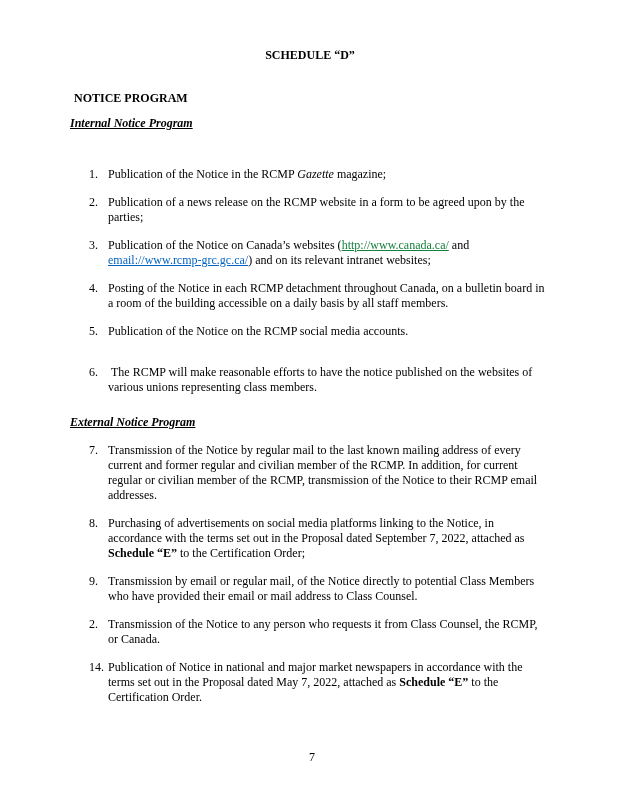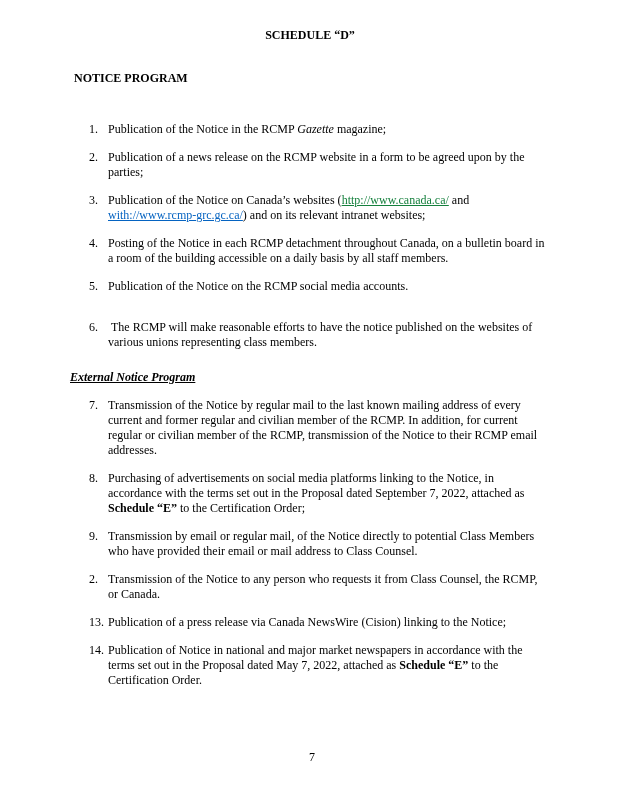--- a/index.html
+++ b/index.html
@@ -10,21 +10,21 @@
   .page {
     position: relative;
     width: 624px;
     height: 808px;
     background: #ffffff;
     font-family: "Liberation Serif", "DejaVu Serif", serif;
     font-size: 12px;
     line-height: 15px;
     color: #000000;
     box-sizing: border-box;
-    padding: 28px 78px 0 70px;
+    padding: 48px 78px 0 70px;
     overflow: hidden;
   }
   .doc-title {
     text-align: center;
     font-weight: bold;
     margin: 0 0 0 4px;
   }
   .doc-subtitle {
     text-align: left;
     font-weight: bold;
@@ -68,32 +68,33 @@
   }
 </style>
 </head>
 <body>
 
 <div class="page">
   <div class="doc-title">SCHEDULE “D”</div>
   <div class="doc-subtitle">NOTICE PROGRAM</div>
   <div id="sections">
       <section class="section" id="section-internal">
+        <div class="section-heading">Internal Notice Program</div>
         <div class="items">
           <div class="item">
             <span class="item-number">1.</span>
             <span class="item-text"><span class="normal">Publication of the Notice in the RCMP </span><span class="italic">Gazette</span><span class="normal"> magazine;</span></span>
           </div>
           <div class="item">
             <span class="item-number">2.</span>
             <span class="item-text"><span class="normal">Publication of a news release on the RCMP website in a form to be agreed upon by the parties;</span></span>
           </div>
           <div class="item">
             <span class="item-number">3.</span>
-            <span class="item-text"><span class="normal">Publication of the Notice on Canada’s websites (</span><a class="link" href="#" style="color: #15803d;">http://www.canada.ca/</a><span class="normal"> and </span><a class="link" href="#" style="color: rgb(5, 99, 193);">with://www.rcmp-grc.gc.ca/</a><span class="normal">) and on its relevant intranet websites;</span></span>
+            <span class="item-text"><span class="normal">Publication of the Notice on Canada’s websites (</span><a class="link" href="#" style="color: #15803d;">http://www.canada.ca/</a><span class="normal"> and </span><a class="link" href="#" style="color: rgb(5, 99, 193);">email://www.rcmp-grc.gc.ca/</a><span class="normal">) and on its relevant intranet websites;</span></span>
           </div>
           <div class="item">
             <span class="item-number">4.</span>
             <span class="item-text"><span class="normal">Posting of the Notice in each RCMP detachment throughout Canada, on a bulletin board in a room of the building accessible on a daily basis by all staff members.</span></span>
           </div>
           <div class="item">
             <span class="item-number">5.</span>
             <span class="item-text"><span class="normal">Publication of the Notice on the RCMP social media accounts.</span></span>
           </div>
           <div class="item extra-space">
@@ -115,24 +116,20 @@
           </div>
           <div class="item">
             <span class="item-number">9.</span>
             <span class="item-text"><span class="normal">Transmission by email or regular mail, of the Notice directly to potential Class Members who have provided their email or mail address to Class Counsel.</span></span>
           </div>
           <div class="item">
             <span class="item-number">2.</span>
             <span class="item-text"><span class="normal">Transmission of the Notice to any person who requests it from Class Counsel, the RCMP, or Canada.</span></span>
           </div>
           <div class="item">
-            <span class="item-number">13.</span>
-            <span class="item-text"><span class="normal">Publication of a press release via Canada NewsWire (Cision) linking to the Notice;</span></span>
-          </div>
-          <div class="item">
             <span class="item-number">14.</span>
             <span class="item-text"><span class="normal">Publication of Notice in national and major market newspapers in accordance with the terms set out in the Proposal dated May 7, 2022, attached as </span><span class="bold">Schedule “E”</span><span class="normal"> to the Certification Order.</span></span>
           </div>
         </div>
       </section>
     </div>
   <div class="page-number">7</div>
 </div>
 
 </body></html>

